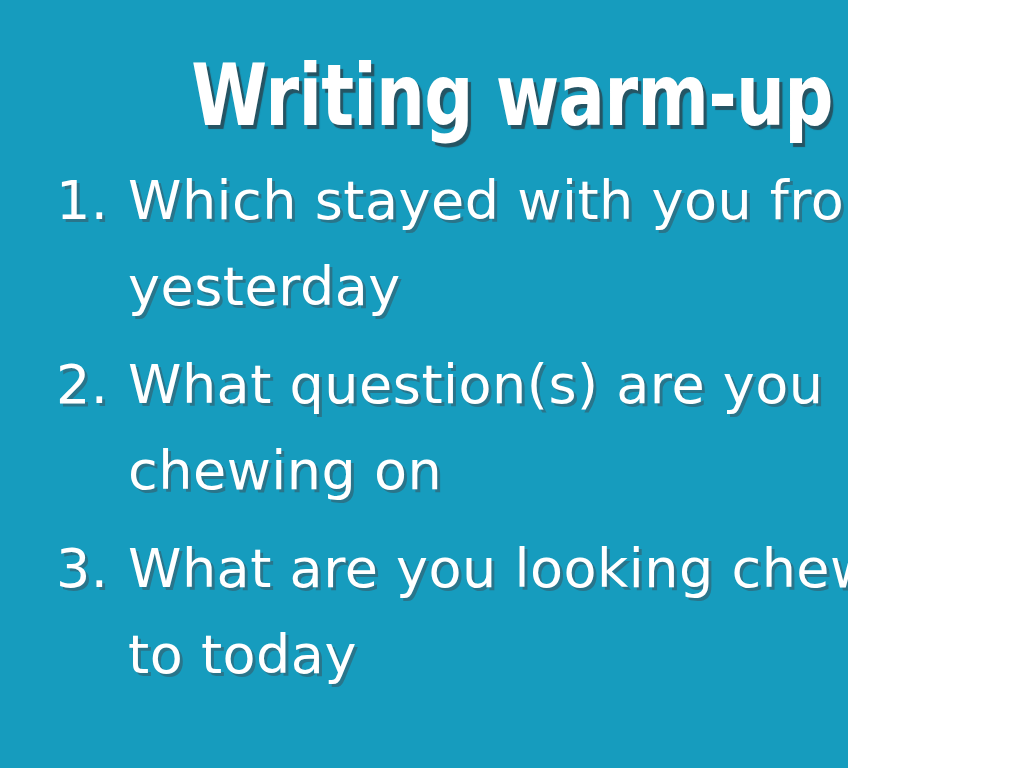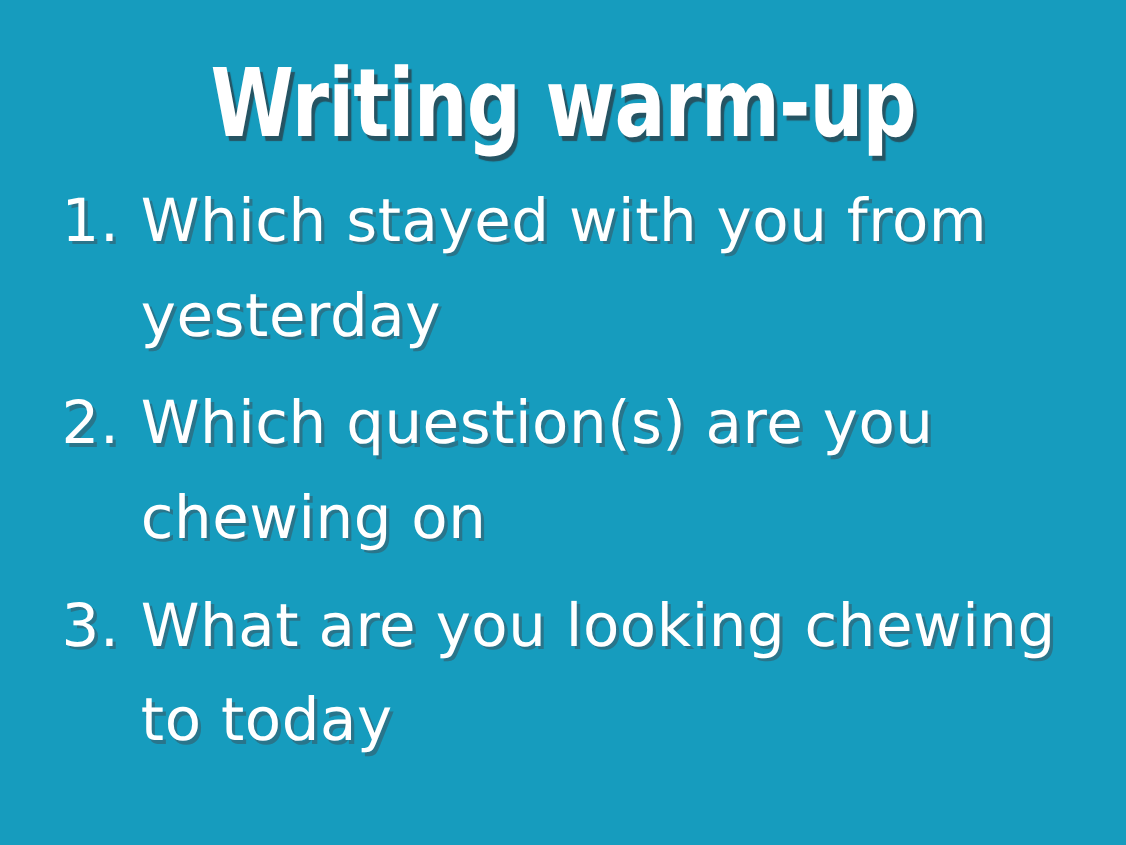--- a/index.html
+++ b/index.html
@@ -9,21 +9,21 @@
   }
   body {
     width: 1024px;
     height: 768px;
     overflow: hidden;
     font-family: "Liberation Sans", sans-serif;
   }
 
   #slide {
     position: relative;
-    width: 1024px;
+    width: 848px;
     height: 768px;
     background: #169cbe;
     box-sizing: border-box;
     overflow: hidden;
   }
 
   
   #slide-title {
     position: absolute;
     left: 0;
@@ -93,21 +93,21 @@
 
   <ol id="warmup-list">
 
     <li class="warmup-item">
       <span class="warmup-number">1.</span>
       <span class="warmup-text">Which stayed with you from yesterday</span>
     </li>
 
     <li class="warmup-item">
       <span class="warmup-number">2.</span>
-      <span class="warmup-text">Which question(s) are you chewing on</span>
+      <span class="warmup-text">What question(s) are you chewing on</span>
     </li>
 
     <li class="warmup-item">
       <span class="warmup-number">3.</span>
       <span class="warmup-text">What are you looking chewing to today</span>
     </li>
 
   </ol>
 
 </div>

